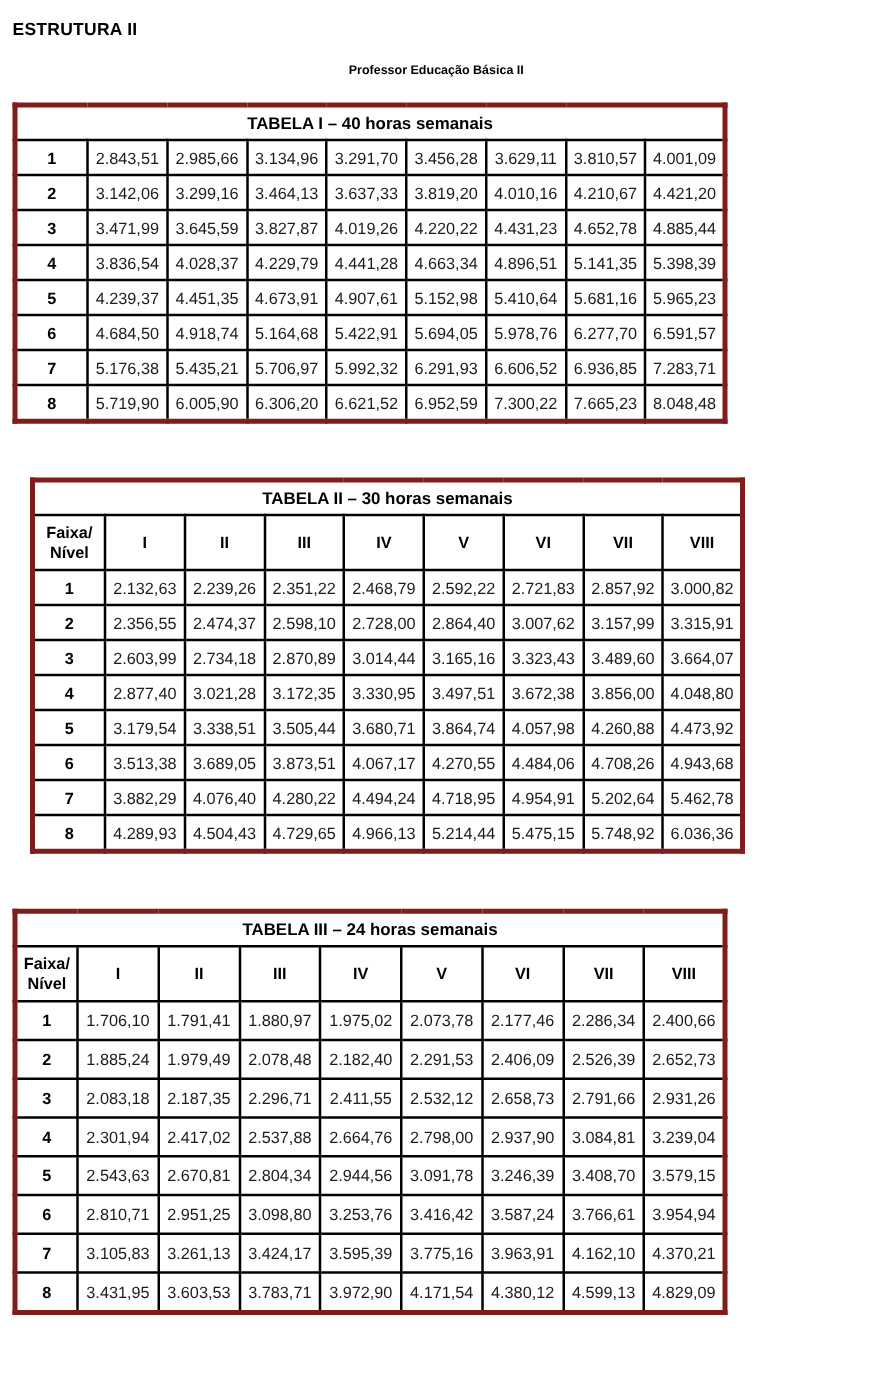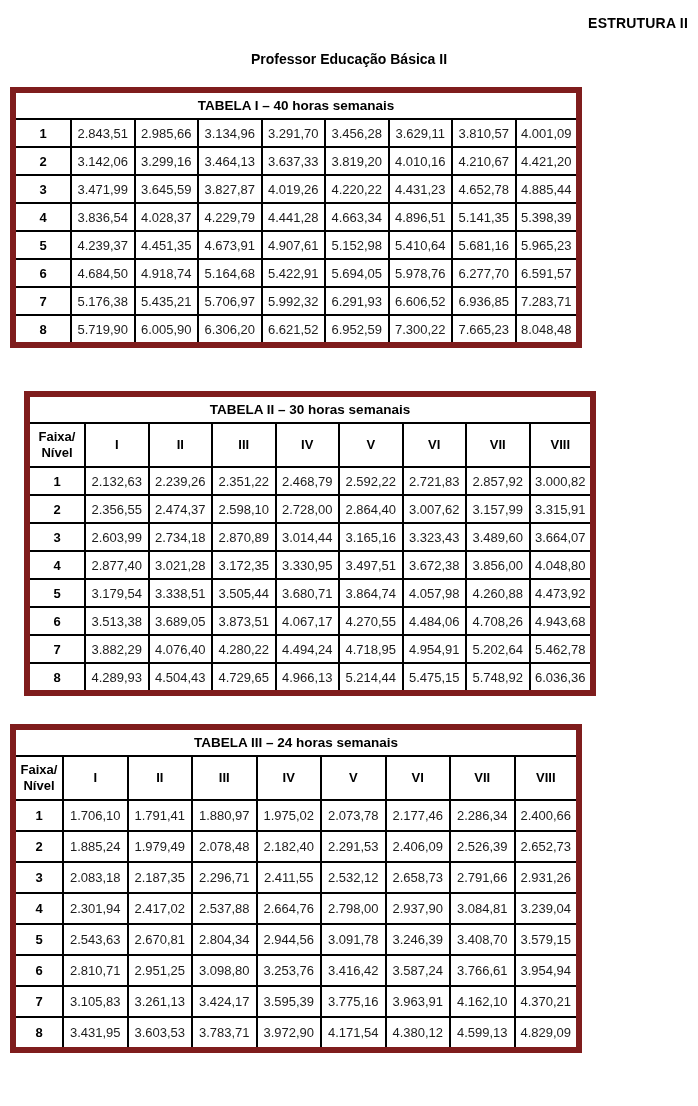--- a/index.html
+++ b/index.html
@@ -11,37 +11,37 @@
     width: 698px;
     height: 1106px;
     font-family: "Liberation Sans", sans-serif;
     color: #000;
     overflow: hidden;
   }
   .page {
     padding: 6px 10px 0 10px;
   }
   .doc-title {
-    text-align: right;
+    text-align: left;
     font-weight: bold;
     font-size: 14px;
     padding-top: 9px;
     letter-spacing: 0.2px;
   }
   .doc-subtitle {
     text-align: center;
     font-weight: bold;
-    font-size: 14px;
+    font-size: 10px;
     margin-top: 20px;
   }
   table.salary {
     border-collapse: collapse;
     table-layout: fixed;
     width: 572px;
-    border: 6px solid #7f1d1d;
+    border: 4px solid #7f1d1d;
   }
   table.salary th,
   table.salary td {
     border: 2px solid #000;
     text-align: center;
     vertical-align: middle;
     padding: 0 2px;
     overflow: hidden;
   }
   .table-title-cell {
@@ -62,21 +62,21 @@
     font-size: 13px;
     font-weight: bold;
   }
   tbody td.val {
     font-size: 13px;
     color: #1c1c1c;
     height: 26px;
   }
   table.t1 { margin-top: 20px; }
   table.t2 { margin-top: 43px; margin-left: 14px; }
-  table.t3 { margin-top: 28px; }
+  table.t3 { margin-top: 44px; }
   table.t3 tbody td.val,
   table.t3 tbody th.level { height: 29px; }
 </style>
 </head>
 <body>
 
 <div class="page">
   <div class="doc-title">ESTRUTURA II</div>
   <div class="doc-subtitle">Professor Educação Básica II</div>
   <div id="tables-container">

